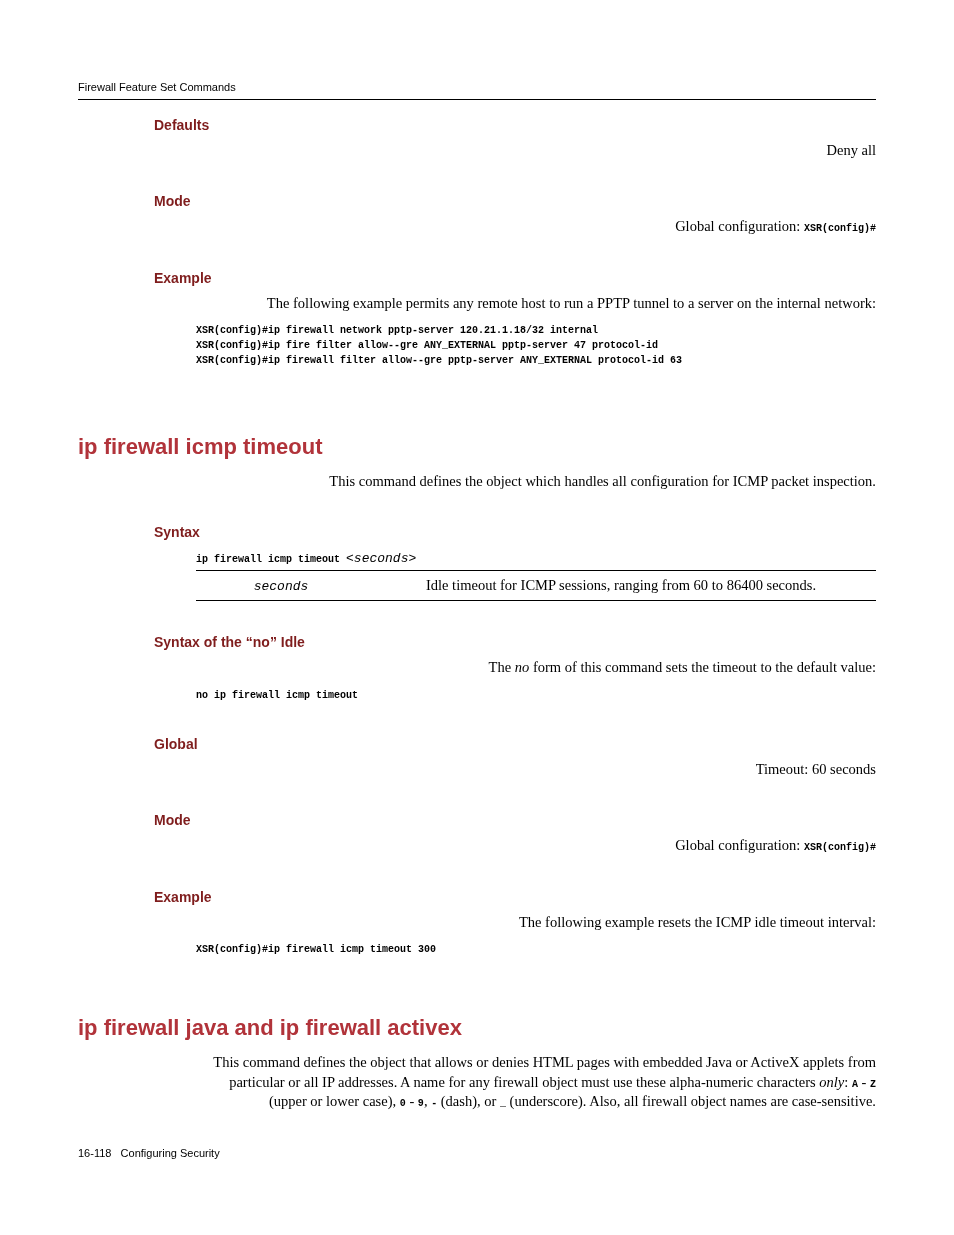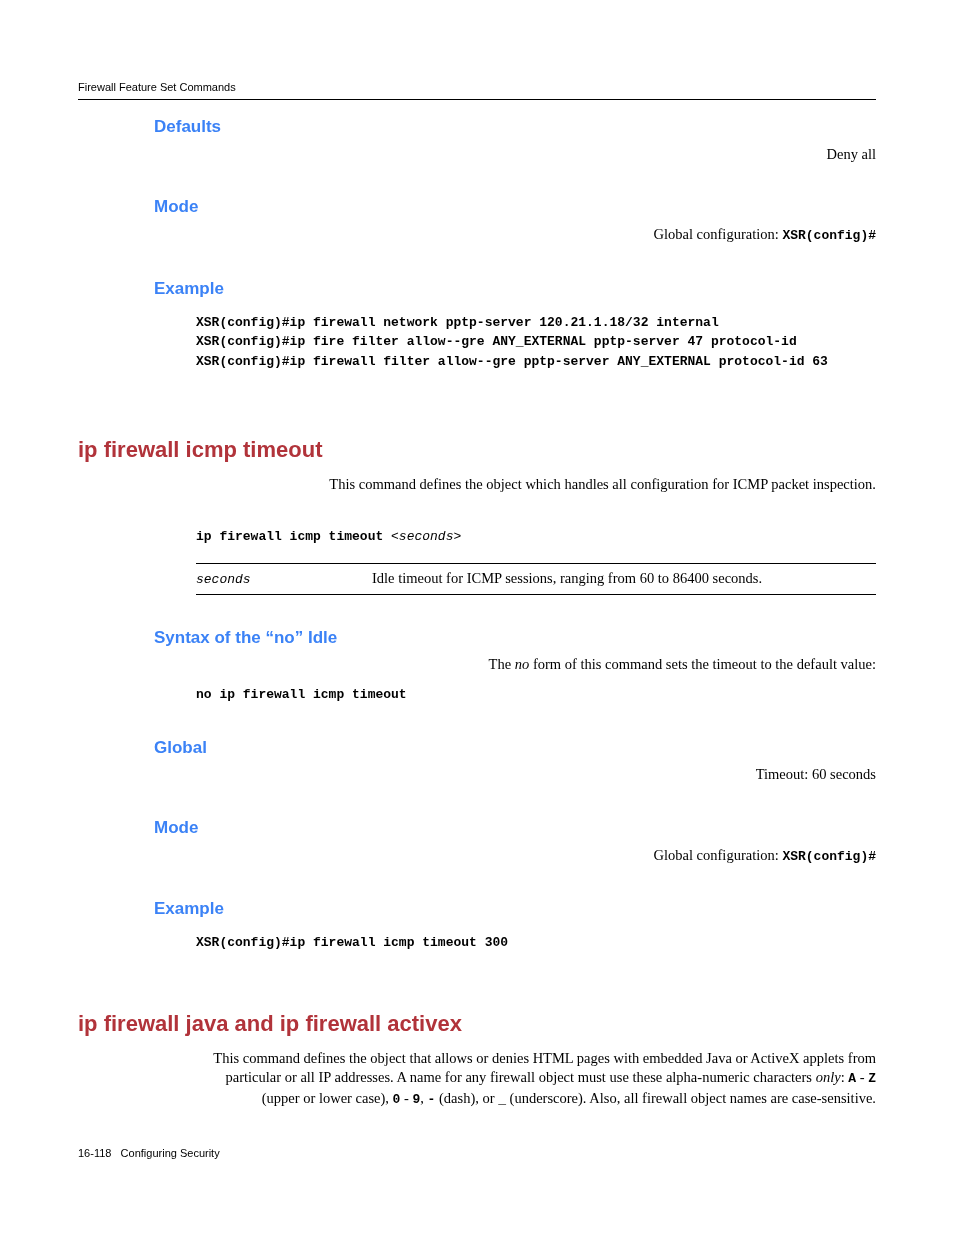--- a/index.html
+++ b/index.html
@@ -23,53 +23,54 @@
     font-family: Arial, Helvetica, sans-serif;
     font-size: 11px;
     color: #000;
     border-bottom: 1px solid #000;
     padding-bottom: 4px;
     margin-bottom: 16px;
   }
   .h-section {
     font-family: Arial, Helvetica, sans-serif;
     font-weight: bold;
-    font-size: 17px;
-    color: #3b82f6;
+    font-size: 14px;
+    color: #7f1d1d;
     margin: 0 0 6px 0;
     padding-left: 76px;
   }
   .h-command {
     font-family: Arial, Helvetica, sans-serif;
     font-weight: bold;
     font-size: 22px;
     color: #b1333a;
     margin: 24px 0 10px 0;
   }
   .body-indent {
     padding-left: 118px;
     margin: 0 0 18px 0;
   }
   .body-indent p { margin: 0 0 4px 0; text-align: right; }
   .mono {
     font-family: "Courier New", Courier, monospace;
-    font-size: 13px;
+    font-size: 10px;
     font-weight: bold;
     line-height: 1.5;
   }
   .mono-italic {
     font-family: "Courier New", Courier, monospace;
     font-style: italic;
     font-size: 13px;
   }
   .syntax-table {
     margin-left: 118px;
     border-collapse: collapse;
     width: 680px;
     margin-bottom: 18px;
+    text-align: center;
   }
   .syntax-table td {
     border-top: 1px solid #000;
     border-bottom: 1px solid #000;
     padding: 5px 6px 5px 0;
     vertical-align: top;
   }
   .syntax-table td:first-child { width: 170px; }
   .italic { font-style: italic; }
   .footer {
@@ -101,36 +102,38 @@
   <div class="body-indent">
     <p>
       <span>Global configuration: </span><span class="mono">XSR(config)#</span>
     </p>
   </div>
 
   <div class="gap-md"></div>
 
   <div class="h-section">Example</div>
   <div class="body-indent">
+    <p>The following example permits any remote host to run a PPTP tunnel to a server on the internal network:</p>
     <div class="gap-sm"></div>
     <div class="mono">XSR(config)#ip firewall network pptp-server 120.21.1.18/32 internal</div>
     <div class="mono">XSR(config)#ip fire filter allow--gre ANY_EXTERNAL pptp-server 47 protocol-id</div>
     <div class="mono">XSR(config)#ip firewall filter allow--gre pptp-server ANY_EXTERNAL protocol-id 63</div>
   </div>
 
   <div class="gap-lg"></div>
 
   <div class="h-command">ip firewall icmp timeout</div>
   <div class="body-indent">
     <p>This command defines the object which handles all configuration for ICMP packet inspection.</p>
   </div>
 
   <div class="gap-md"></div>
 
-  <div class="body-indent" style="margin-bottom:16px;">
+  <div class="h-section">Syntax</div>
+  <div class="body-indent" style="margin-bottom:2px;">
     <span class="mono">ip firewall icmp timeout </span><span class="mono-italic" style="font-weight:normal;">&lt;seconds&gt;</span>
   </div>
   <table class="syntax-table">
     <tbody>
         <tr>
       <td><span class="mono-italic" style="font-weight:normal;">seconds</span></td>
       <td>Idle timeout for ICMP sessions, ranging from 60 to 86400 seconds.</td>
     </tr>
   </tbody>
     </table>
@@ -159,20 +162,21 @@
   <div class="body-indent">
     <p>
       <span>Global configuration: </span><span class="mono">XSR(config)#</span>
     </p>
   </div>
 
   <div class="gap-md"></div>
 
   <div class="h-section">Example</div>
   <div class="body-indent">
+    <p>The following example resets the ICMP idle timeout interval:</p>
     <div class="gap-sm"></div>
     <div class="mono">XSR(config)#ip firewall icmp timeout 300</div>
   </div>
 
   <div class="gap-md"></div>
 
   <div class="h-command">ip firewall java and ip firewall activex</div>
   <div class="body-indent">
     <p>
       <span>This command defines the object that allows or denies HTML pages with embedded Java or ActiveX applets from particular or all IP addresses. A name for any firewall object must use these alpha-numeric characters </span><span class="italic">only</span><span>: </span><span class="mono">A</span><span> - </span><span class="mono">Z</span><span> (upper or lower case), </span><span class="mono">0</span><span> - </span><span class="mono">9</span><span>, </span><span class="mono">-</span><span> (dash), or  </span><span class="mono">_</span><span> (underscore). Also, all firewall object names are case-sensitive.</span>

